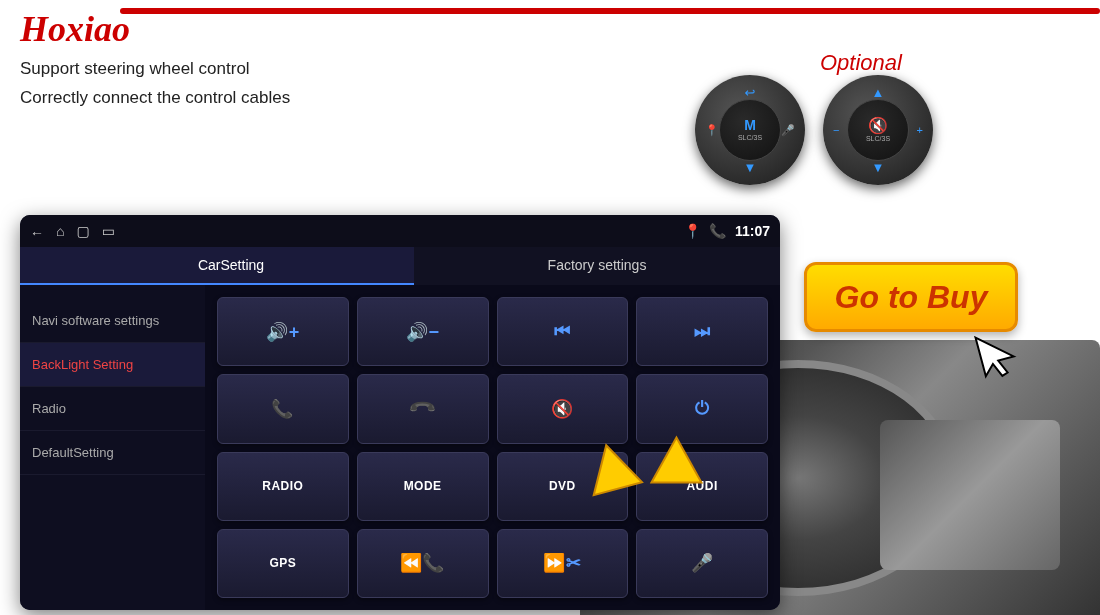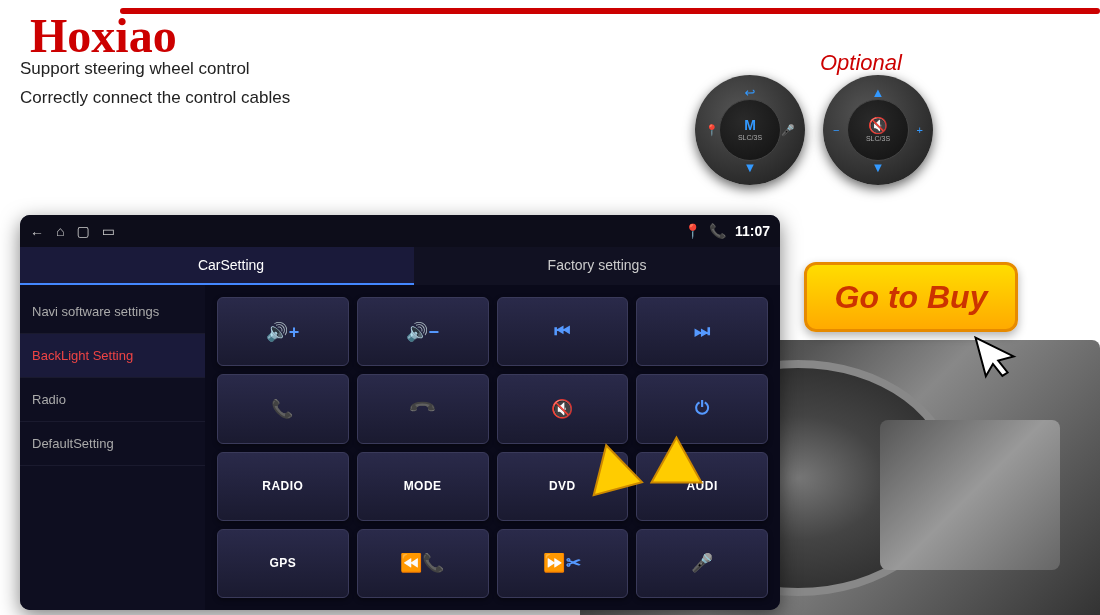--- a/index.html
+++ b/index.html
@@ -20,24 +20,25 @@
       right: 0;
       height: 6px;
       background: #cc0000;
       border-radius: 3px;
     }
 
     
     .brand {
       position: absolute;
       top: 8px;
-      left: 30px;
-      font-size: 48px;
+      left: 20px;
+      font-size: 36px;
       font-weight: bold;
       color: #cc0000;
+      font-style: italic;
       font-family: Georgia, serif;
     }
 
     
     .left-text {
       position: absolute;
       top: 55px;
       left: 20px;
       font-size: 17px;
       color: #222;
@@ -219,21 +220,21 @@
     
     .settings-area {
       display: flex;
       height: calc(100% - 70px);
     }
 
     
     .left-menu {
       width: 185px;
       background: #0e0e20;
-      padding-top: 5px;
+      padding-top: 14px;
     }
     .menu-item {
       padding: 14px 12px;
       color: #aaa;
       font-size: 13px;
       border-bottom: 1px solid #1a1a2e;
       cursor: pointer;
     }
     .menu-item.active {
       color: #ef4444;

